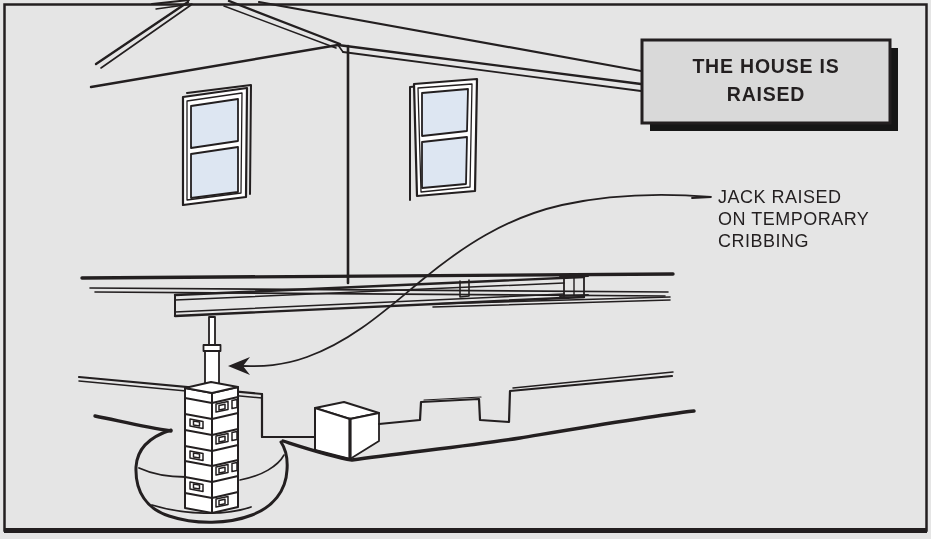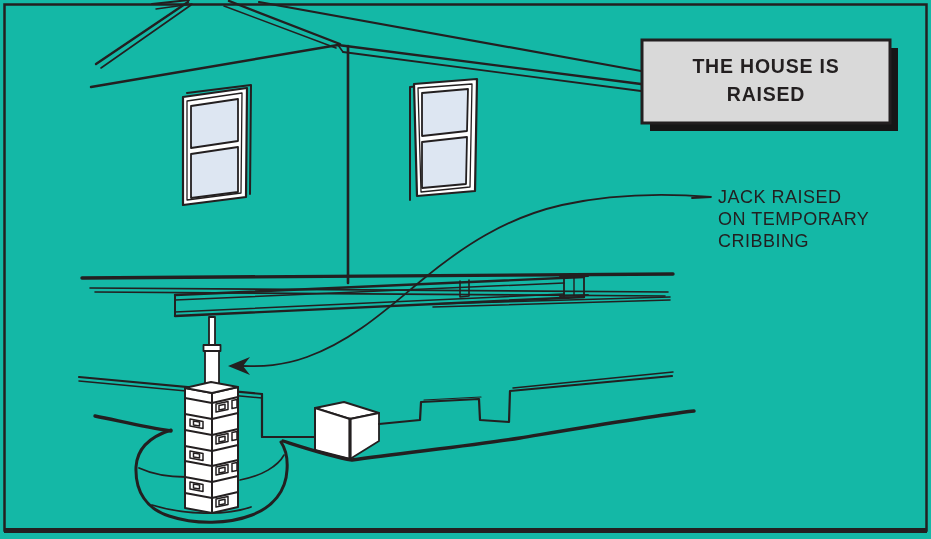--- a/index.html
+++ b/index.html
@@ -1,16 +1,16 @@
 <!DOCTYPE html>
 <html><head>
 <meta charset="utf-8">
 <style>
   html,body{margin:0;padding:0;background:#fff;}
-  .page{width:931px;height:539px;position:relative;background:#14b8a6;overflow:hidden;}
+  .page{width:931px;height:539px;position:relative;background:#e5e5e5;overflow:hidden;}
   svg{display:block;}
   text{font-family:"Liberation Sans","DejaVu Sans",sans-serif;}
   .callout-text{font-size:19.5px;font-weight:bold;letter-spacing:.8px;text-anchor:middle;}
   .label-text{font-size:18px;letter-spacing:.5px;}
 </style>
 </head>
 <body>
 
 <div class="page">
 <svg width="931" height="539" viewBox="0 0 931 539">

